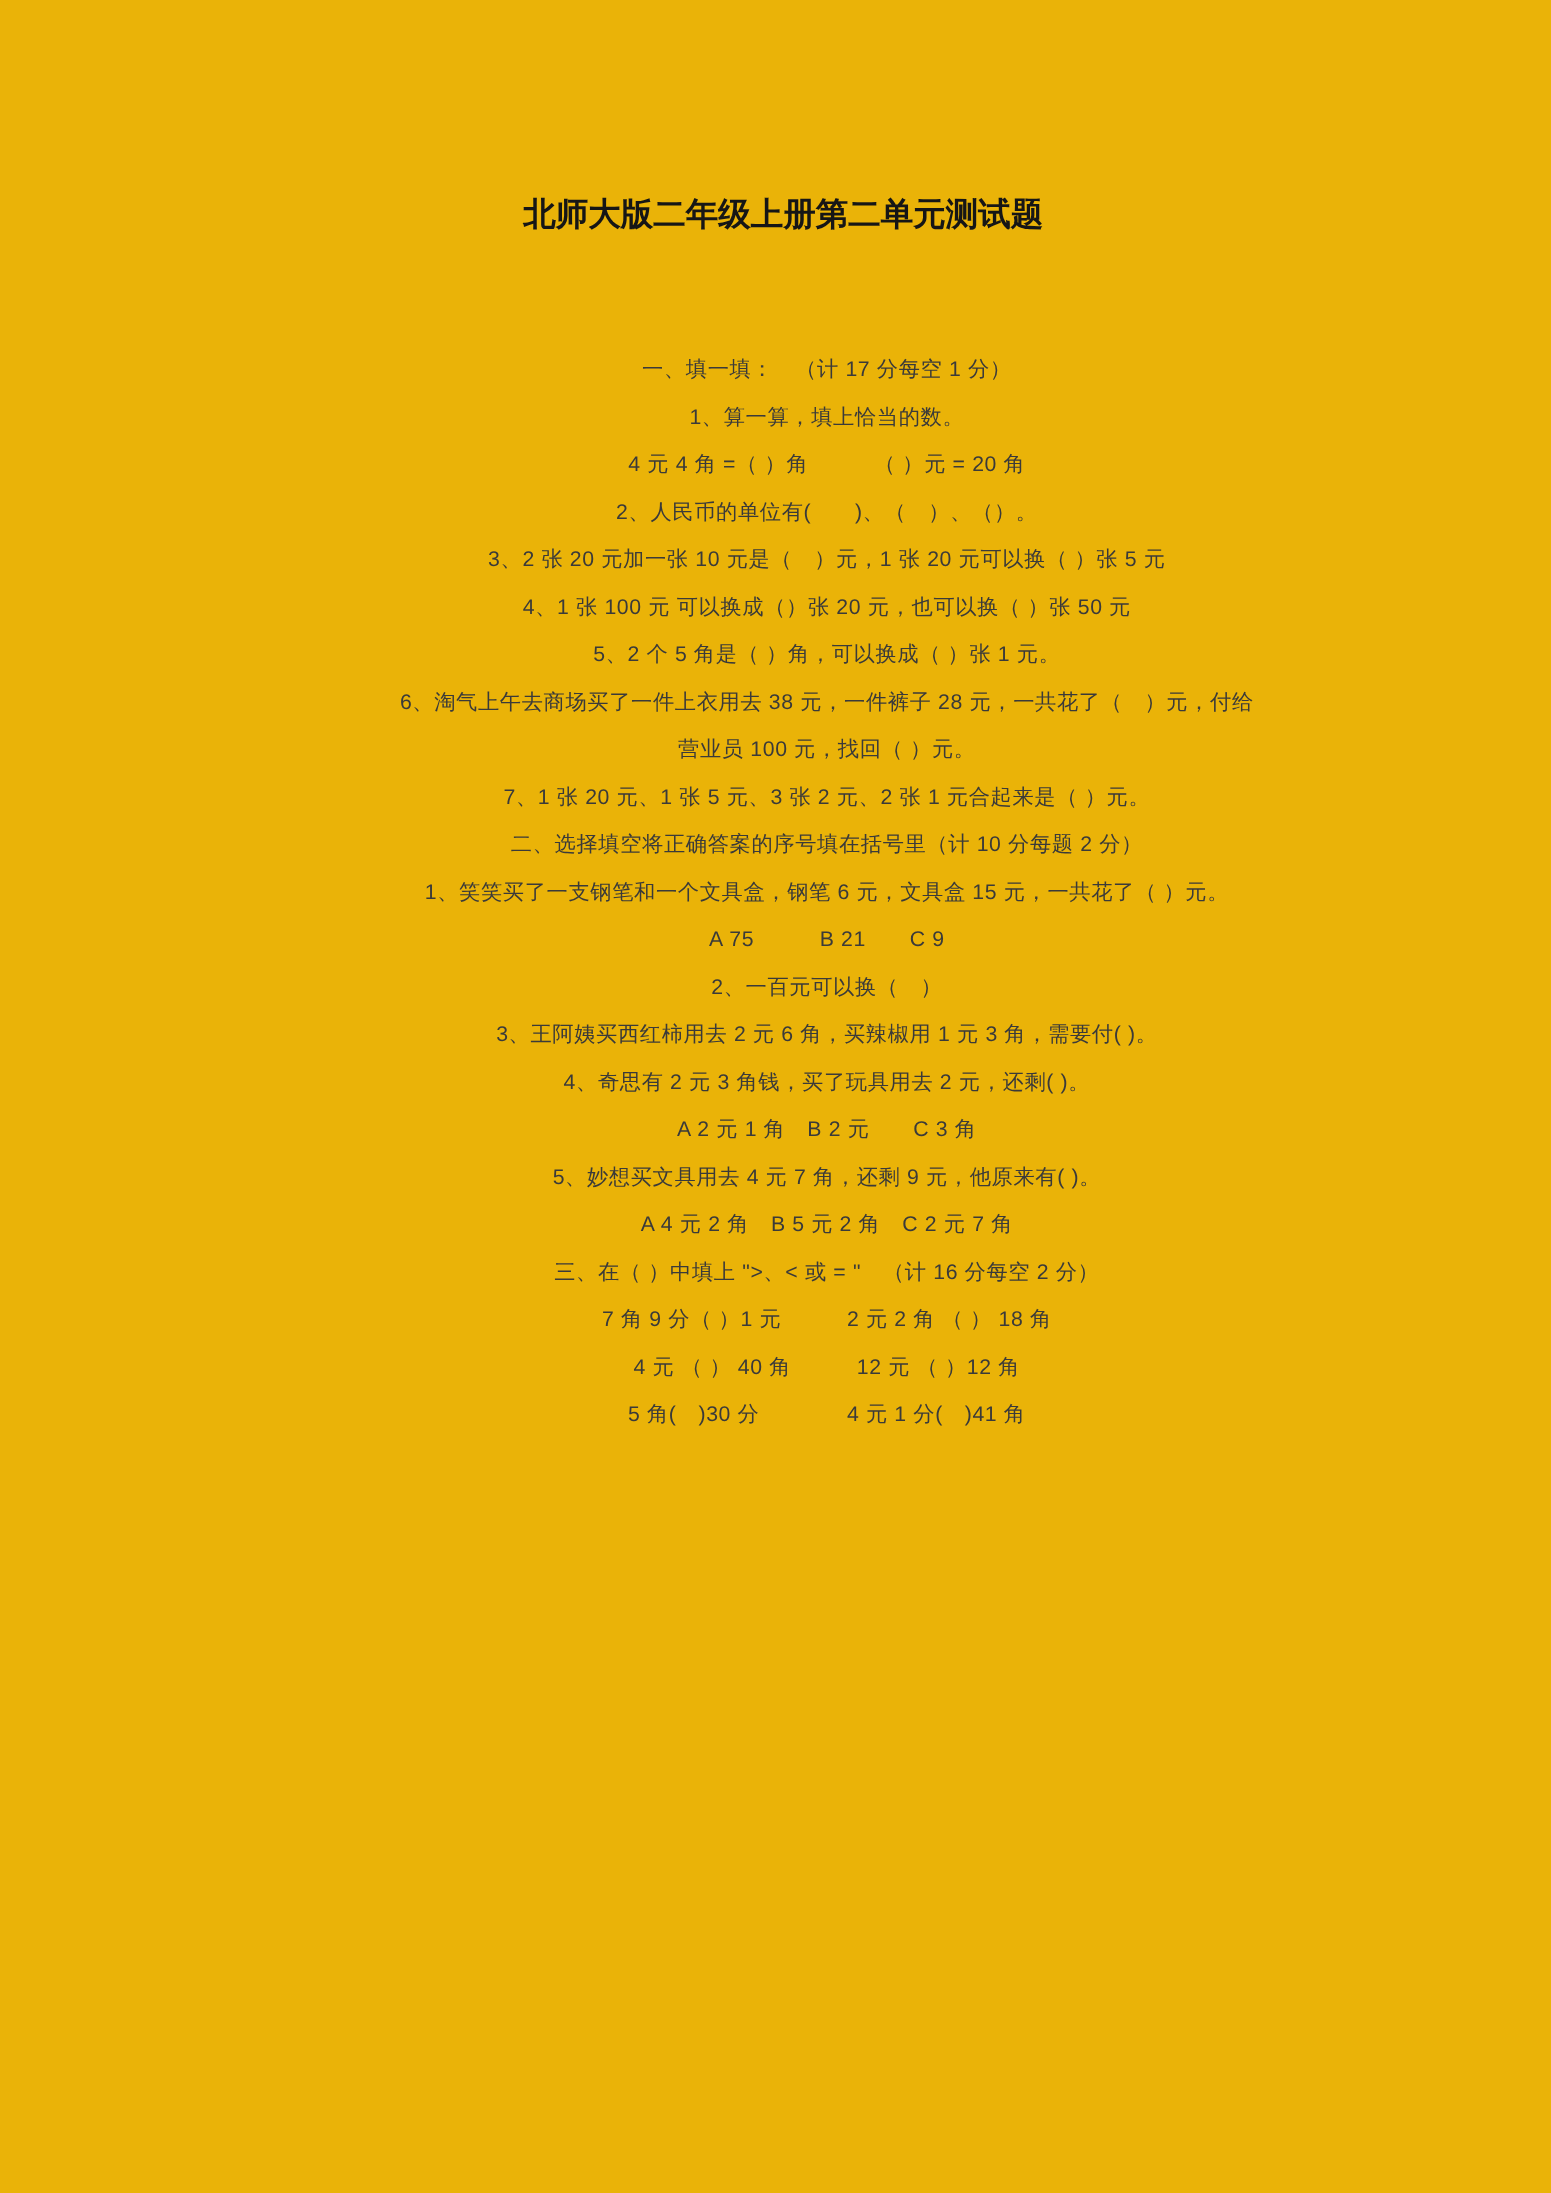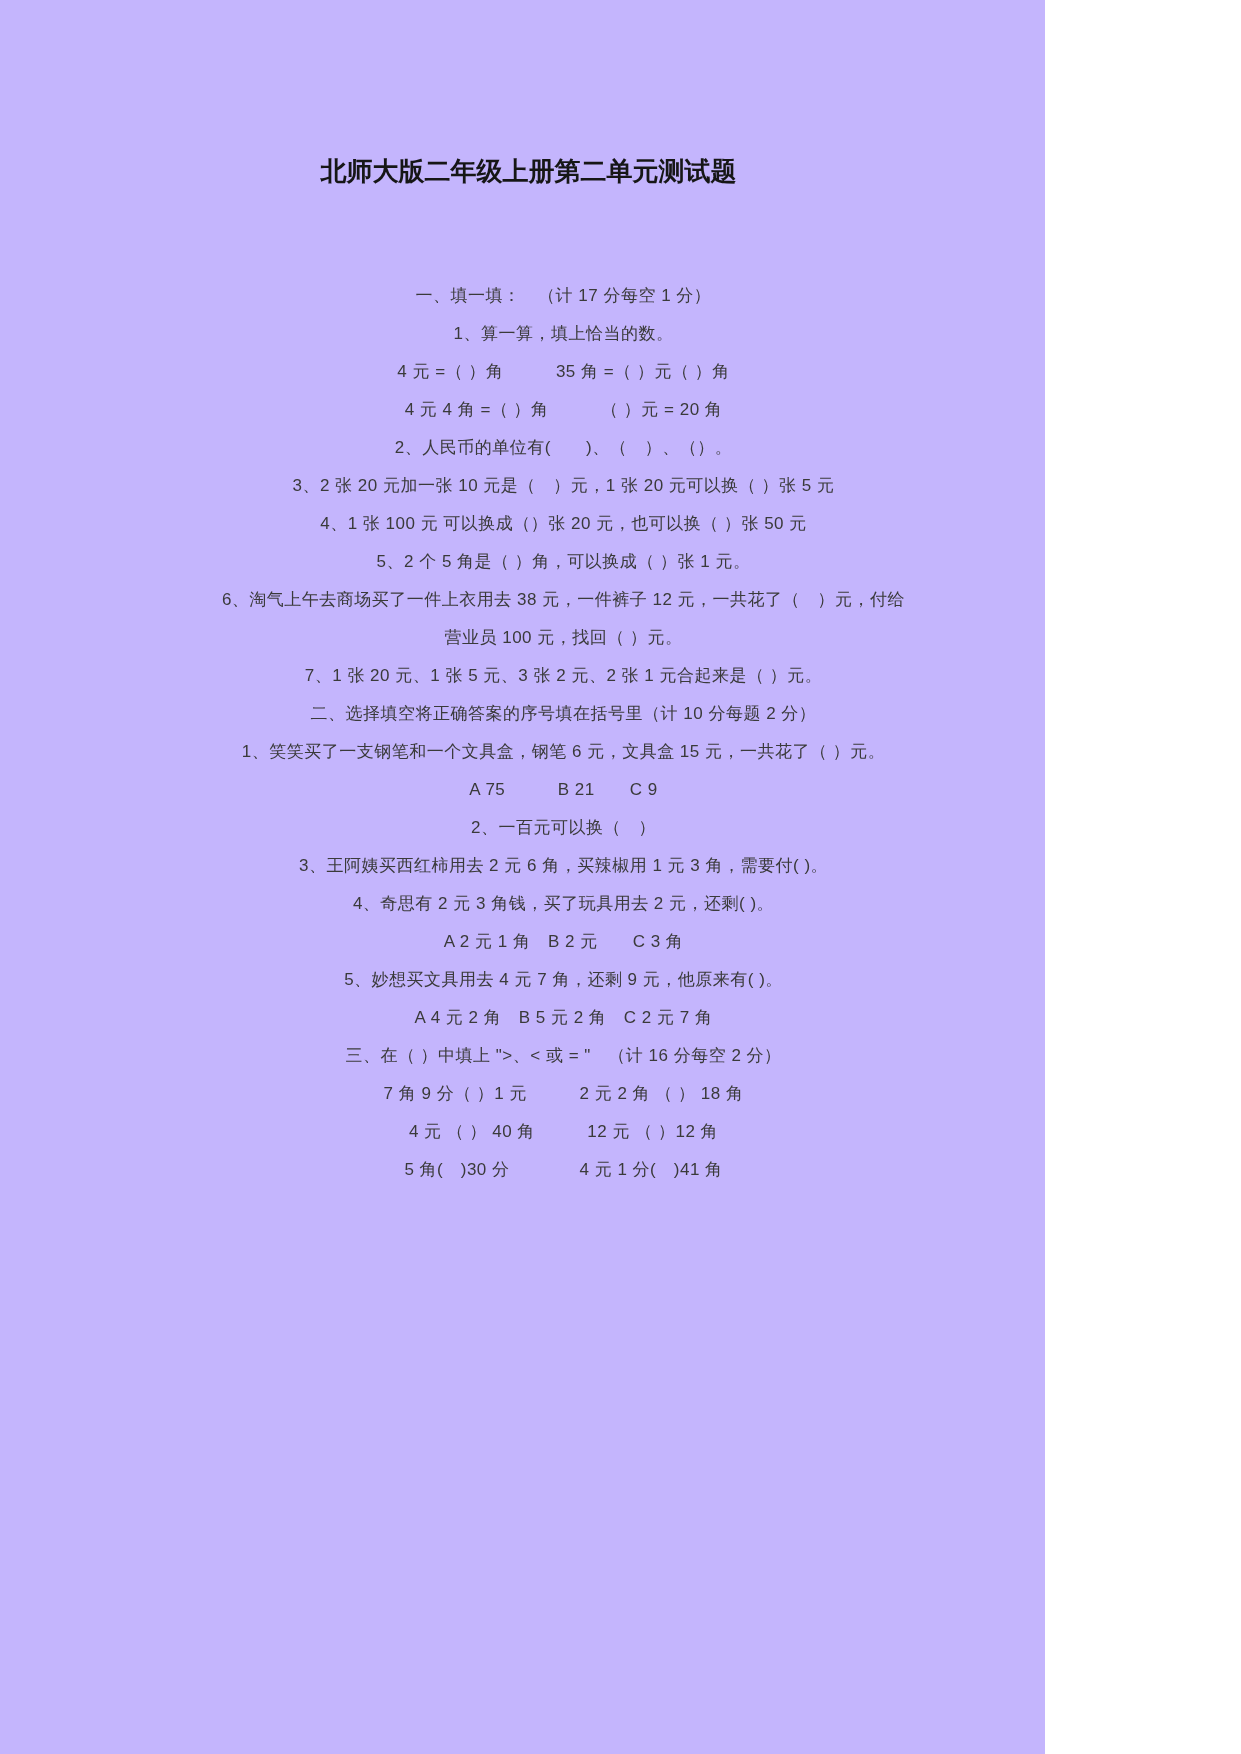--- a/index.html
+++ b/index.html
@@ -5,23 +5,23 @@
   * { box-sizing: border-box; }
   html, body { margin: 0; padding: 0; }
   body {
     width: 1241px;
     height: 1754px;
     background: #ffffff;
     font-family: "Liberation Sans", sans-serif;
   }
   .page {
     position: relative;
-    width: 1045px;
+    width: 1241px;
     height: 1754px;
-    background: #c4b5fd;
+    background: #eab308;
     padding: 153px 90px 0 172px;
     overflow: hidden;
   }
   .doc-title {
     margin: 0;
     padding-right: 70px; 
     text-align: center;
     font-family: "Liberation Serif", "DejaVu Serif", serif;
     font-weight: bold;
     font-size: 26px;
@@ -44,27 +44,26 @@
 <body>
 
 <div class="page">
 
   <h1 class="doc-title">北师大版二年级上册第二单元测试题</h1>
 
   <div class="doc-body">
 
     <div class="line">一、填一填：　（计 17 分每空 1 分）</div>
     <div class="line">1、算一算，填上恰当的数。</div>
-    <div class="line">4 元 =（ ）角　　　35 角 =（ ）元（ ）角</div>
     <div class="line">4 元 4 角 =（ ）角　　　（ ）元 = 20 角</div>
     <div class="line">2、人民币的单位有(　　)、（　）、（）。</div>
     <div class="line">3、2 张 20 元加一张 10 元是（　）元，1 张 20 元可以换（ ）张 5 元</div>
     <div class="line">4、1 张 100 元 可以换成（）张 20 元，也可以换（ ）张 50 元</div>
     <div class="line">5、2 个 5 角是（ ）角，可以换成（ ）张 1 元。</div>
-    <div class="line">6、淘气上午去商场买了一件上衣用去 38 元，一件裤子 12 元，一共花了（　）元，付给</div>
+    <div class="line">6、淘气上午去商场买了一件上衣用去 38 元，一件裤子 28 元，一共花了（　）元，付给</div>
     <div class="line">营业员 100 元，找回（ ）元。</div>
     <div class="line">7、1 张 20 元、1 张 5 元、3 张 2 元、2 张 1 元合起来是（ ）元。</div>
 
     <div class="line">二、选择填空将正确答案的序号填在括号里（计 10 分每题 2 分）</div>
     <div class="line">1、笑笑买了一支钢笔和一个文具盒，钢笔 6 元，文具盒 15 元，一共花了（ ）元。</div>
     <div class="line">A 75　　　B 21　　C 9</div>
     <div class="line">2、一百元可以换（　）</div>
     <div class="line">3、王阿姨买西红柿用去 2 元 6 角，买辣椒用 1 元 3 角，需要付( )。</div>
     <div class="line">4、奇思有 2 元 3 角钱，买了玩具用去 2 元，还剩( )。</div>
     <div class="line">A 2 元 1 角　B 2 元　　C 3 角</div>

